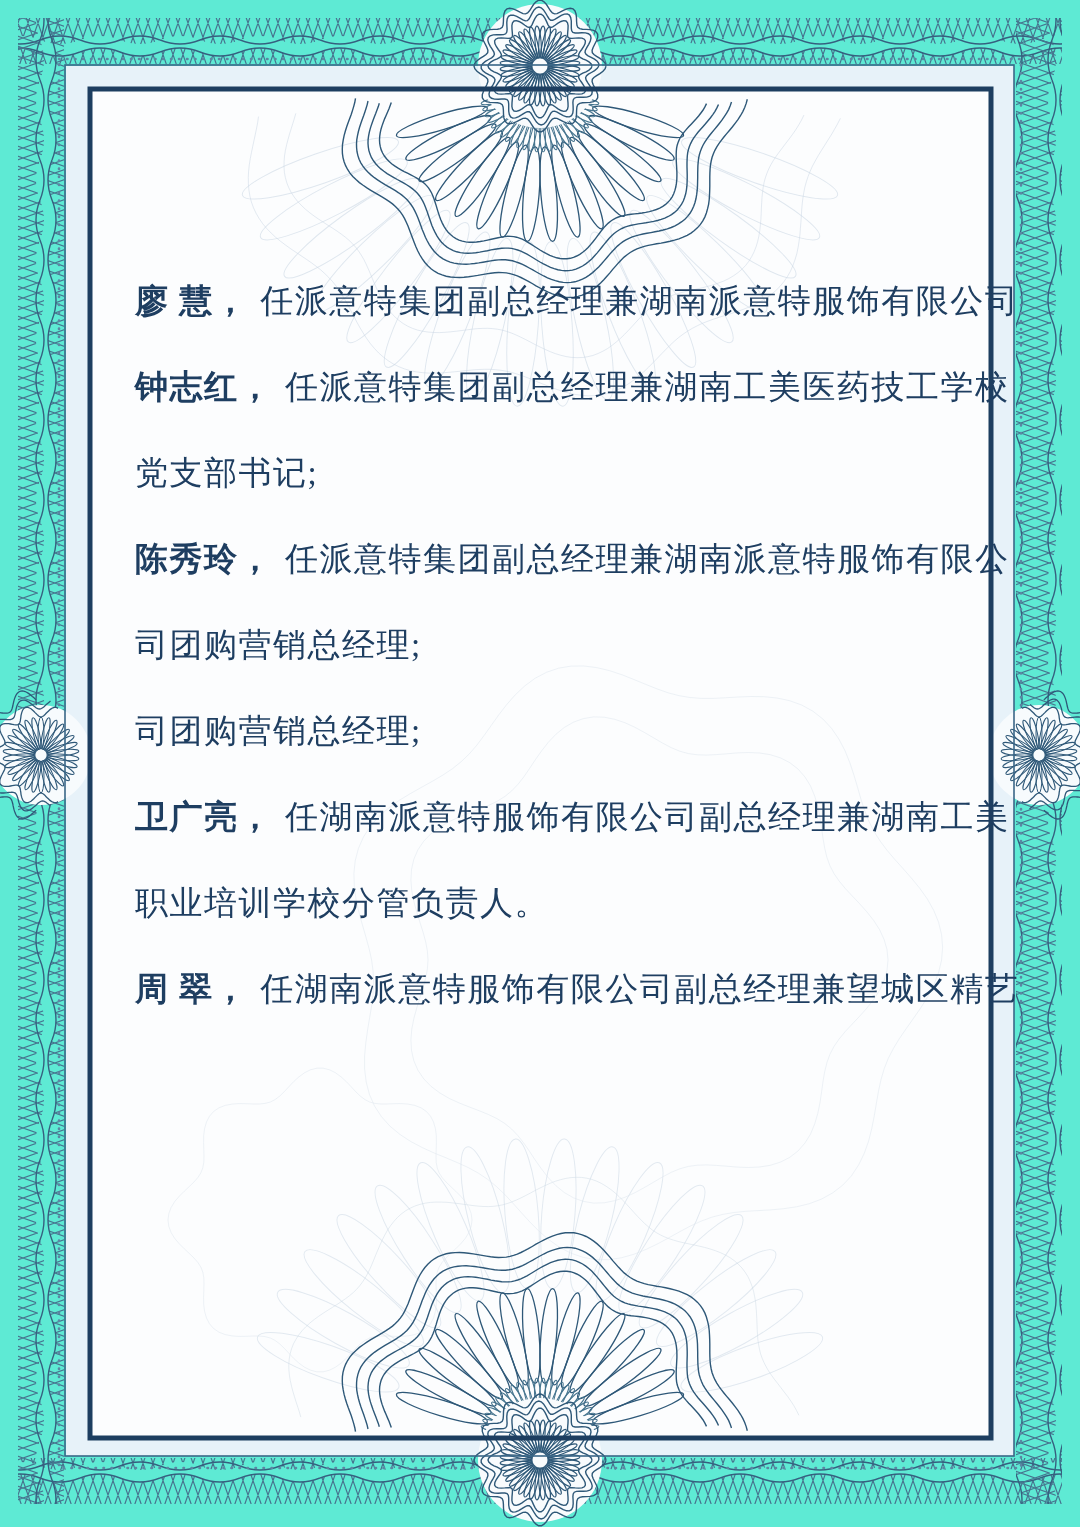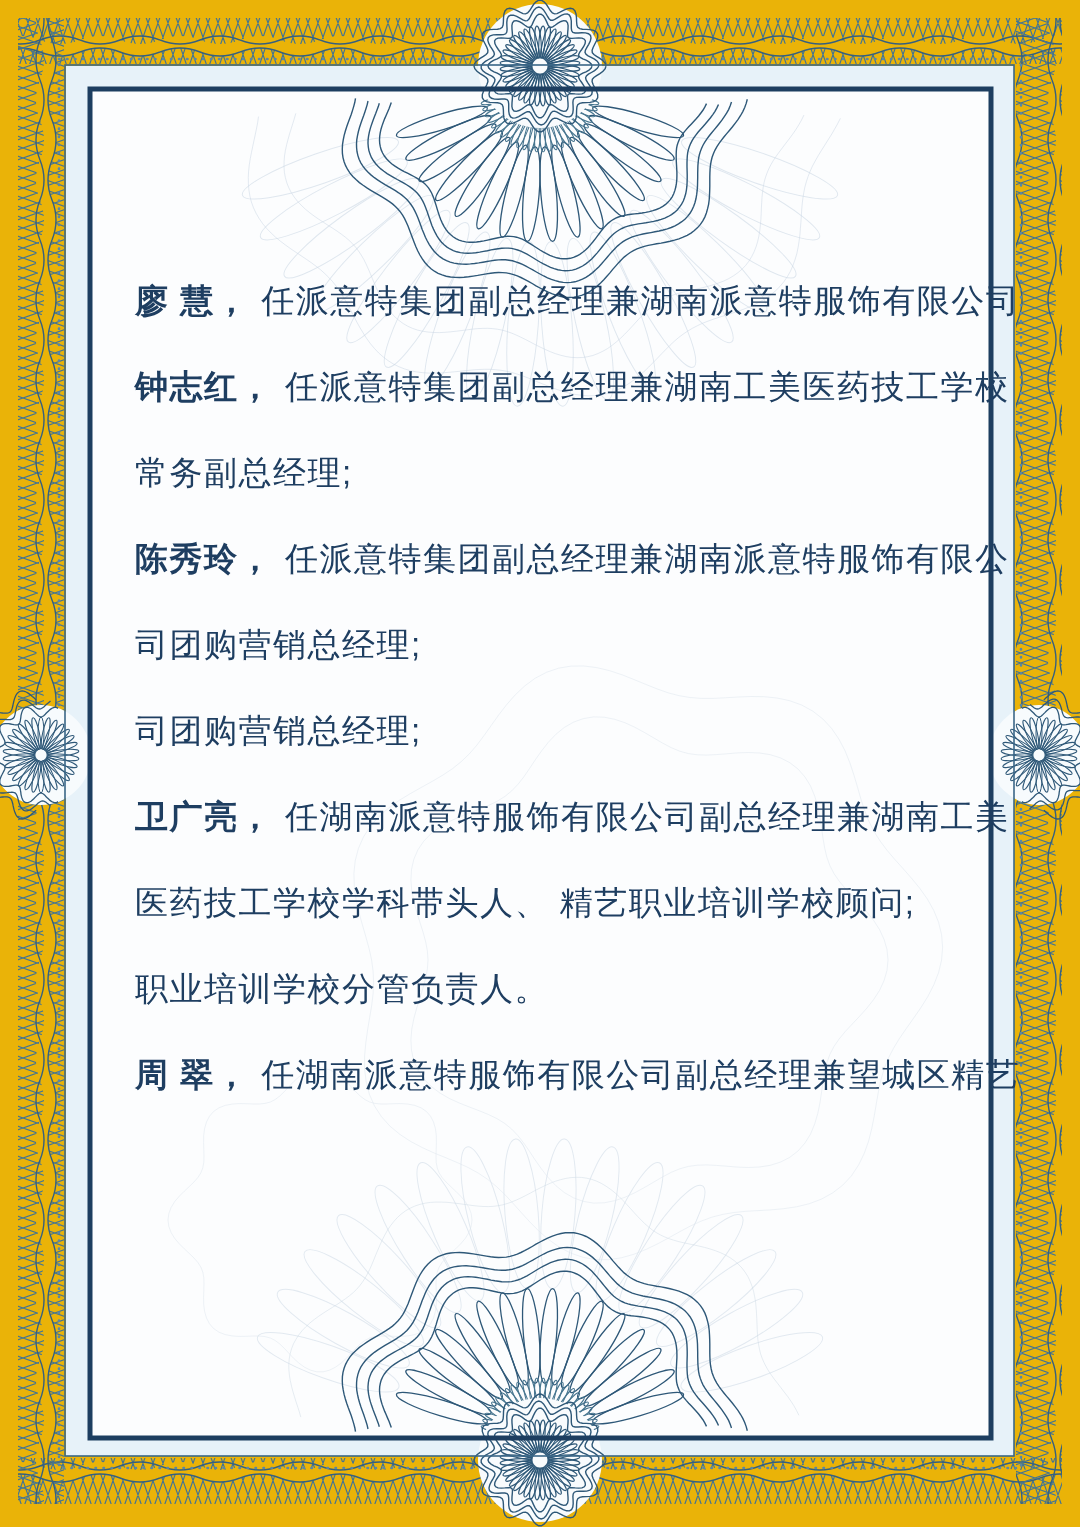--- a/index.html
+++ b/index.html
@@ -1,18 +1,18 @@
 <!DOCTYPE html>
 <html><head>
 <meta charset="utf-8">
 <style>
   html,body{margin:0;padding:0;background:#ffffff;}
   .page{
-    position:relative;width:1080px;height:1527px;background:#eab308;overflow:hidden;
-    font-family:Liberation Sans, sans-serif;
+    position:relative;width:1080px;height:1527px;background:#5eead4;overflow:hidden;
+    font-family:Liberation Serif, serif;
   }
   svg.deco{position:absolute;left:0;top:0;width:1080px;height:1527px;}
   .content{
     position:absolute;left:135px;top:258px;width:840px;
     color:#1e3e61;
   }
   .line{
     height:86px;line-height:86px;font-size:33px;letter-spacing:1.5px;
     white-space:nowrap;
   }
@@ -373,22 +373,21 @@
         <path d="M1043.8,699.7L1045.1,698.7L1046.3,697.6L1047.7,696.4L1049.0,695.2L1050.5,694.1L1051.9,693.1L1053.4,692.2L1054.9,691.5L1056.4,691.1L1057.8,691.0L1059.1,691.1L1060.4,691.5L1061.5,692.2L1062.6,693.2L1063.5,694.4L1064.3,695.8L1065.0,697.4L1065.6,699.1L1066.1,700.8L1066.5,702.6L1066.9,704.3L1067.2,706.0L1067.6,707.5L1068.0,708.9L1068.5,710.1L1069.1,711.1L1069.9,711.9L1070.7,712.5L1071.8,712.9L1072.9,713.1L1074.3,713.1L1075.8,713.1L1077.4,713.0L1079.1,712.8L1080.9,712.6L1082.7,712.5L1084.5,712.4L1086.3,712.5L1088.0,712.7L1089.5,713.1L1090.9,713.7L1092.1,714.4L1093.0,715.4L1093.7,716.5L1094.2,717.8L1094.4,719.2L1094.4,720.7L1094.2,722.4L1093.8,724.0L1093.2,725.8L1092.6,727.5L1091.9,729.1L1091.2,730.7L1090.5,732.3L1089.9,733.7L1089.5,735.1L1089.2,736.3L1089.2,737.5L1089.4,738.5L1089.8,739.5L1090.4,740.4L1091.3,741.2L1092.4,742.1L1093.7,742.9L1095.1,743.8L1096.6,744.6L1098.2,745.6L1099.7,746.5L1101.2,747.6L1102.5,748.7L1103.7,749.9L1104.7,751.1L1105.4,752.4L1105.9,753.7L1106.0,755.0L1105.9,756.3L1105.4,757.6L1104.7,758.9L1103.7,760.1L1102.5,761.3L1101.2,762.4L1099.7,763.5L1098.2,764.4L1096.6,765.4L1095.1,766.2L1093.7,767.1L1092.4,767.9L1091.3,768.8L1090.4,769.6L1089.8,770.5L1089.4,771.5L1089.2,772.5L1089.2,773.7L1089.5,774.9L1089.9,776.3L1090.5,777.7L1091.2,779.3L1091.9,780.9L1092.6,782.5L1093.2,784.2L1093.8,786.0L1094.2,787.6L1094.4,789.3L1094.4,790.8L1094.2,792.2L1093.7,793.5L1093.0,794.6L1092.1,795.6L1090.9,796.3L1089.5,796.9L1088.0,797.3L1086.3,797.5L1084.5,797.6L1082.7,797.5L1080.9,797.4L1079.1,797.2L1077.4,797.0L1075.8,796.9L1074.3,796.9L1072.9,796.9L1071.8,797.1L1070.7,797.5L1069.9,798.1L1069.1,798.9L1068.5,799.9L1068.0,801.1L1067.6,802.5L1067.2,804.0L1066.9,805.7L1066.5,807.4L1066.1,809.2L1065.6,810.9L1065.0,812.6L1064.3,814.2L1063.5,815.6L1062.6,816.8L1061.5,817.8L1060.4,818.5L1059.1,818.9L1057.8,819.0L1056.4,818.9L1054.9,818.5L1053.4,817.8L1051.9,816.9L1050.5,815.9L1049.0,814.8L1047.7,813.6L1046.3,812.4L1045.1,811.3L1043.8,810.3" fill="none" stroke="#2e5878" stroke-width="1.3" opacity="1"></path>
       </g>
 
     <rect x="65" y="65" width="949" height="1391" fill="none" stroke="#3a6787" stroke-width="1.6"></rect>
     <rect x="90" y="89" width="901" height="1349" fill="none" stroke="#1d3e60" stroke-width="5"></rect>
   </svg>
 
   <div class="content">
     <div class="line"><span class="nm">廖 慧，</span><span class="rest">任派意特集团副总经理兼湖南派意特服饰有限公司</span></div>
     <div class="line"><span class="nm">钟志红，</span><span class="rest">任派意特集团副总经理兼湖南工美医药技工学校</span></div>
-    <div class="line"><span class="nm"></span><span class="rest">常务副总经理;</span></div>
+    <div class="line"><span class="nm"></span><span class="rest">党支部书记;</span></div>
     <div class="line"><span class="nm">陈秀玲，</span><span class="rest">任派意特集团副总经理兼湖南派意特服饰有限公</span></div>
     <div class="line"><span class="nm"></span><span class="rest">司团购营销总经理;</span></div>
     <div class="line"><span class="nm"></span><span class="rest">司团购营销总经理;</span></div>
     <div class="line"><span class="nm">卫广亮，</span><span class="rest">任湖南派意特服饰有限公司副总经理兼湖南工美</span></div>
-    <div class="line"><span class="nm"></span><span class="rest">医药技工学校学科带头人、 精艺职业培训学校顾问;</span></div>
     <div class="line"><span class="nm"></span><span class="rest">职业培训学校分管负责人。</span></div>
     <div class="line"><span class="nm">周 翠，</span><span class="rest">任湖南派意特服饰有限公司副总经理兼望城区精艺</span></div>
   </div>
 </div>
 
 </body></html>

